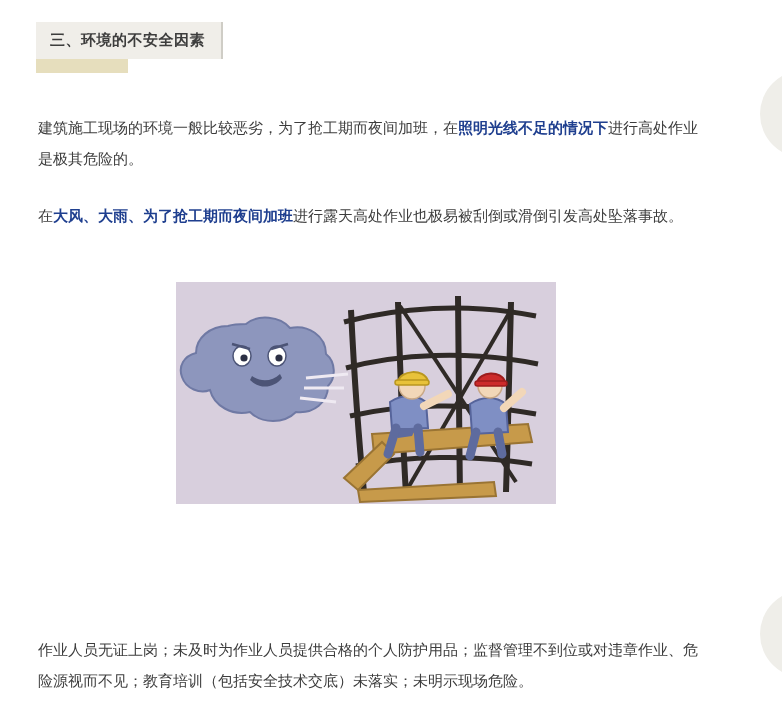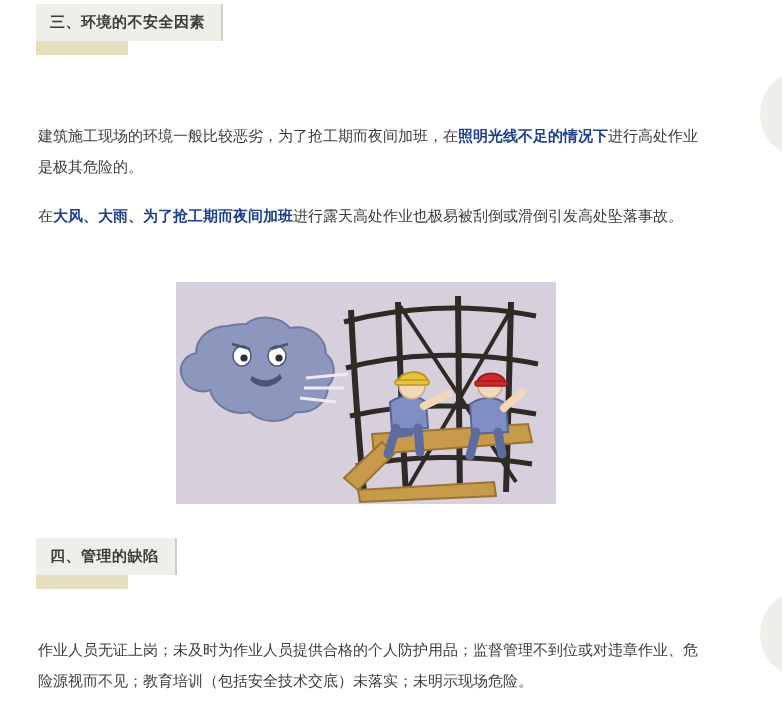--- a/index.html
+++ b/index.html
@@ -60,39 +60,39 @@
     border-right: 2px solid #cfcdc6;
     font-size: 15px;
     font-weight: bold;
     color: #3d3d3d;
     letter-spacing: 0.5px;
   }
 
   .section-1 {
     position: absolute;
     left: 36px;
-    top: 4px;
+    top: 22px;
   }
   .section-2 {
     position: absolute;
     left: 36px;
     top: 538px;
   }
 
   .para {
     position: absolute;
     left: 38px;
     width: 660px;
     font-size: 15px;
     line-height: 31px;
     color: #3d3d3d;
     text-align: justify;
     z-index: 2;
   }
-  .para.p1 { top: 120px; }
+  .para.p1 { top: 112px; }
   .para.p2 { top: 200px; }
   .para.p3 { top: 634px; }
 
   .para b {
     color: #1f3f8f;
     font-weight: bold;
   }
 
   
   .figure {
@@ -197,22 +197,18 @@
         <circle cx="314" cy="104" r="12" fill="#f2d7b8" stroke="#c9a886" stroke-width="1.5"></circle>
         <path d="M301 101 C303 89 326 88 329 100 Z" fill="#cc2b2b" stroke="#9d1d1d" stroke-width="2"></path>
         <rect x="299" y="99" width="32" height="5" rx="2.5" fill="#cc2b2b" stroke="#9d1d1d" stroke-width="1.5"></rect>
         <path d="M328 126 L346 110" stroke="#f2d7b8" stroke-width="8" stroke-linecap="round"></path>
         <path d="M300 150 L294 174" stroke="#5e6b9e" stroke-width="9" stroke-linecap="round"></path>
         <path d="M322 150 L326 172" stroke="#5e6b9e" stroke-width="9" stroke-linecap="round"></path>
       </g>
     </svg>
   </div>
 
-  <div class="heading section-2">
-    <span class="hl-bar"></span>
-    <span class="hl-box">四、管理的缺陷</span>
-  </div>
 
   <div class="para p3">
     <span>作业人员无证上岗；未及时为作业人员提供合格的个人防护用品；监督管理不到位或对违章作业、危险源视而不见；教育培训（包括安全技术交底）未落实；未明示现场危险。</span>
   </div>
 
 </div>
 
 </body></html>

